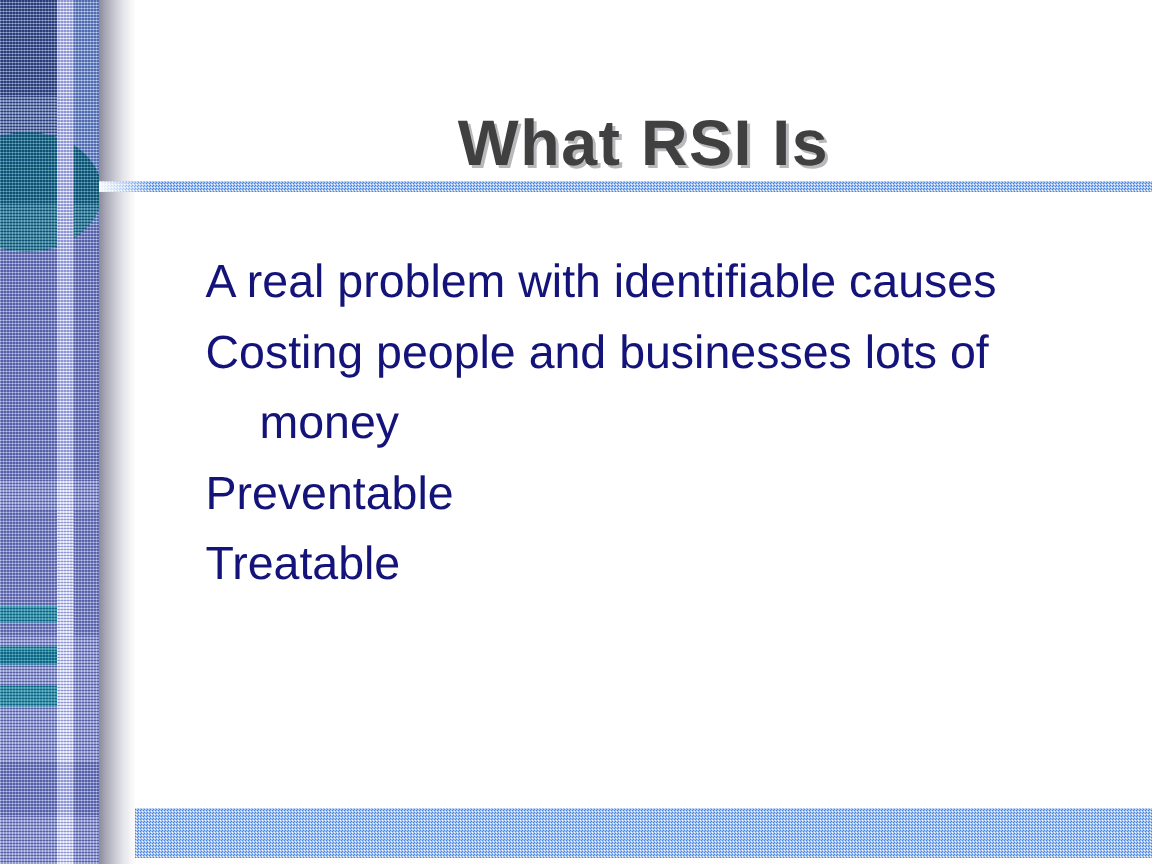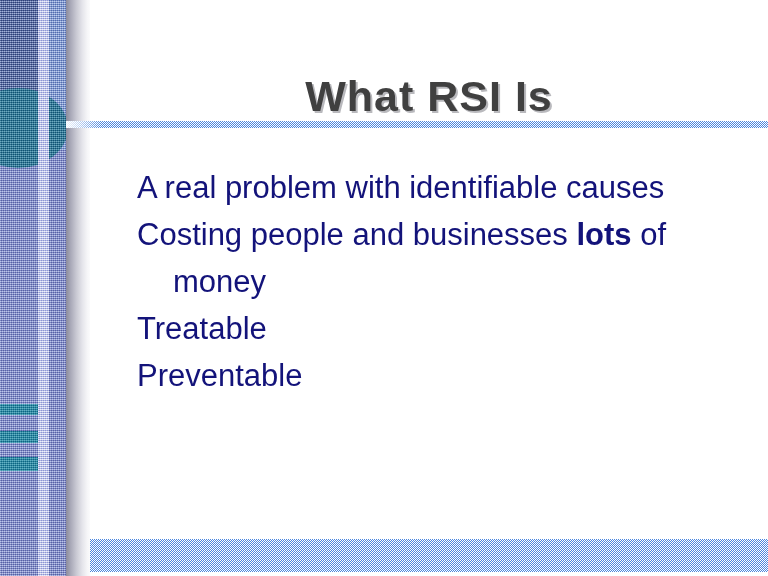--- a/index.html
+++ b/index.html
@@ -188,21 +188,21 @@
     padding: 0;
     text-indent: 0;
     padding-left: 36px;
   }
   
   .bullet-line {
     padding-left: 36px;
     text-indent: -36px;
     margin-left: 24px;
   }
-  b.strong { font-weight: bold; }
+  b.strong { font-weight: normal; }
 
   
   #bottom-bar {
     position: absolute;
     left: 90px;
     top: 539px;
     width: 678px;
     height: 33px;
     background-color: #92b3e8;
     background-image:
@@ -228,19 +228,19 @@
   </div>
 
   <div id="title">What RSI Is</div>
 
   <div id="divider"></div>
   <div id="divider-fade"></div>
 
   <div id="body-text">
     <p class="bullet-line">A real problem with identifiable causes</p>
     <p class="bullet-line">Costing people and businesses <b class="strong">lots</b> of money</p>
+    <p class="bullet-line">Preventable</p>
     <p class="bullet-line">Treatable</p>
-    <p class="bullet-line">Preventable</p>
   </div>
 
   <div id="bottom-bar"></div>
 
 </div>
 
 </body></html>

